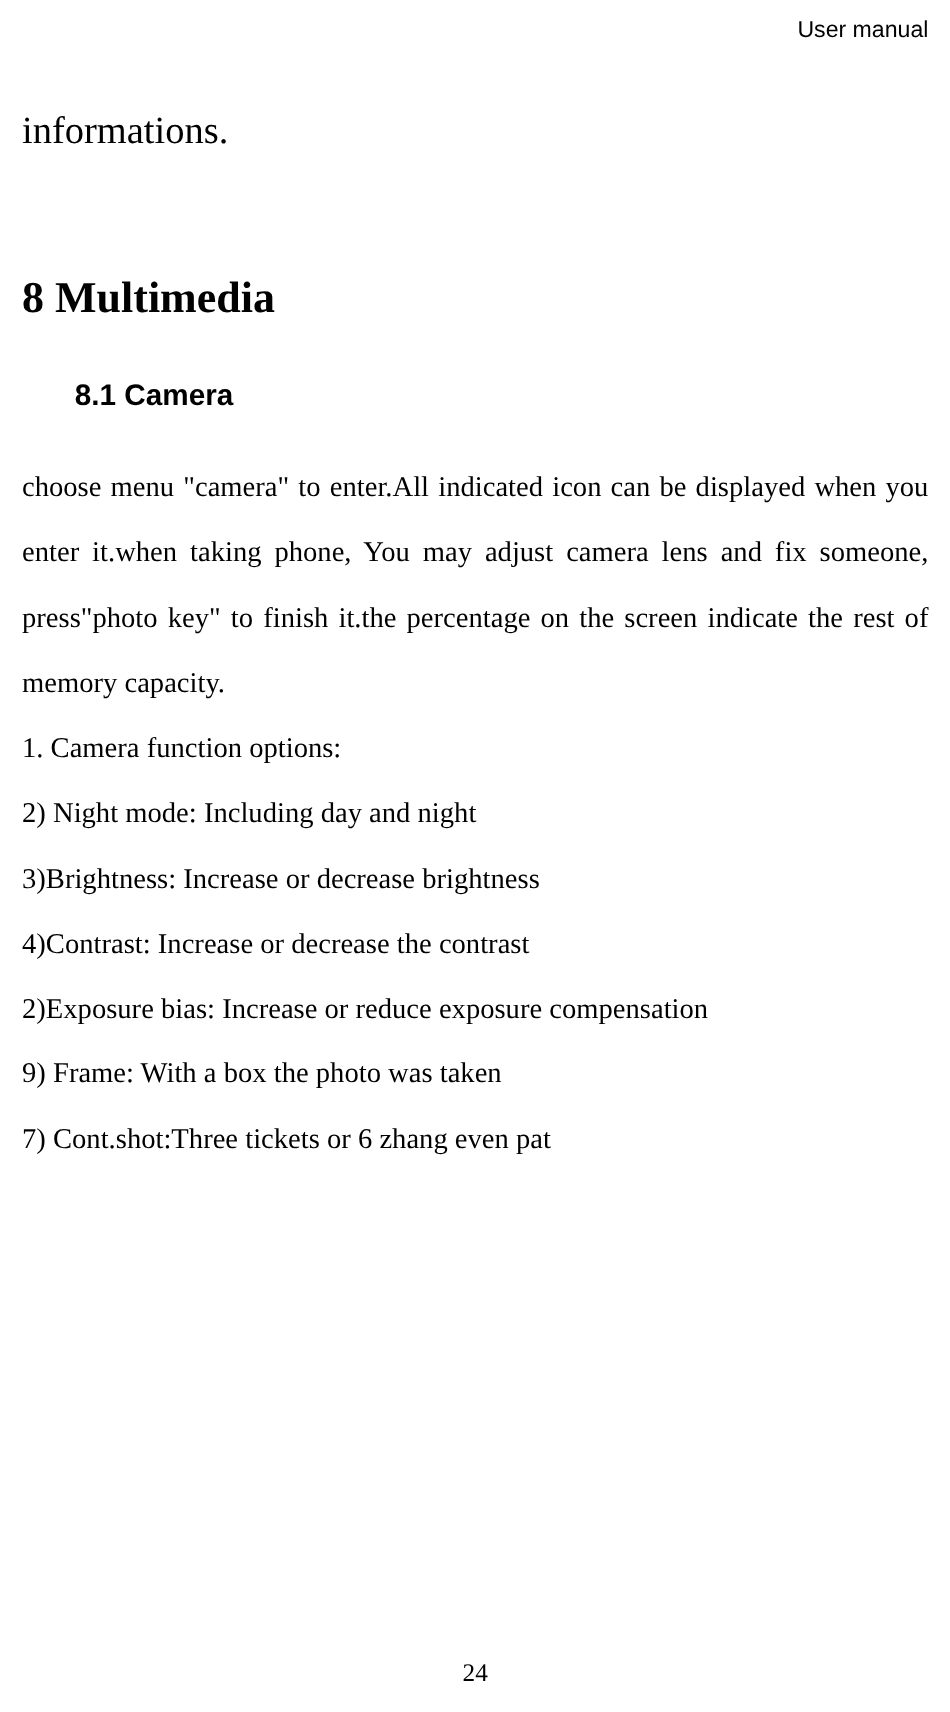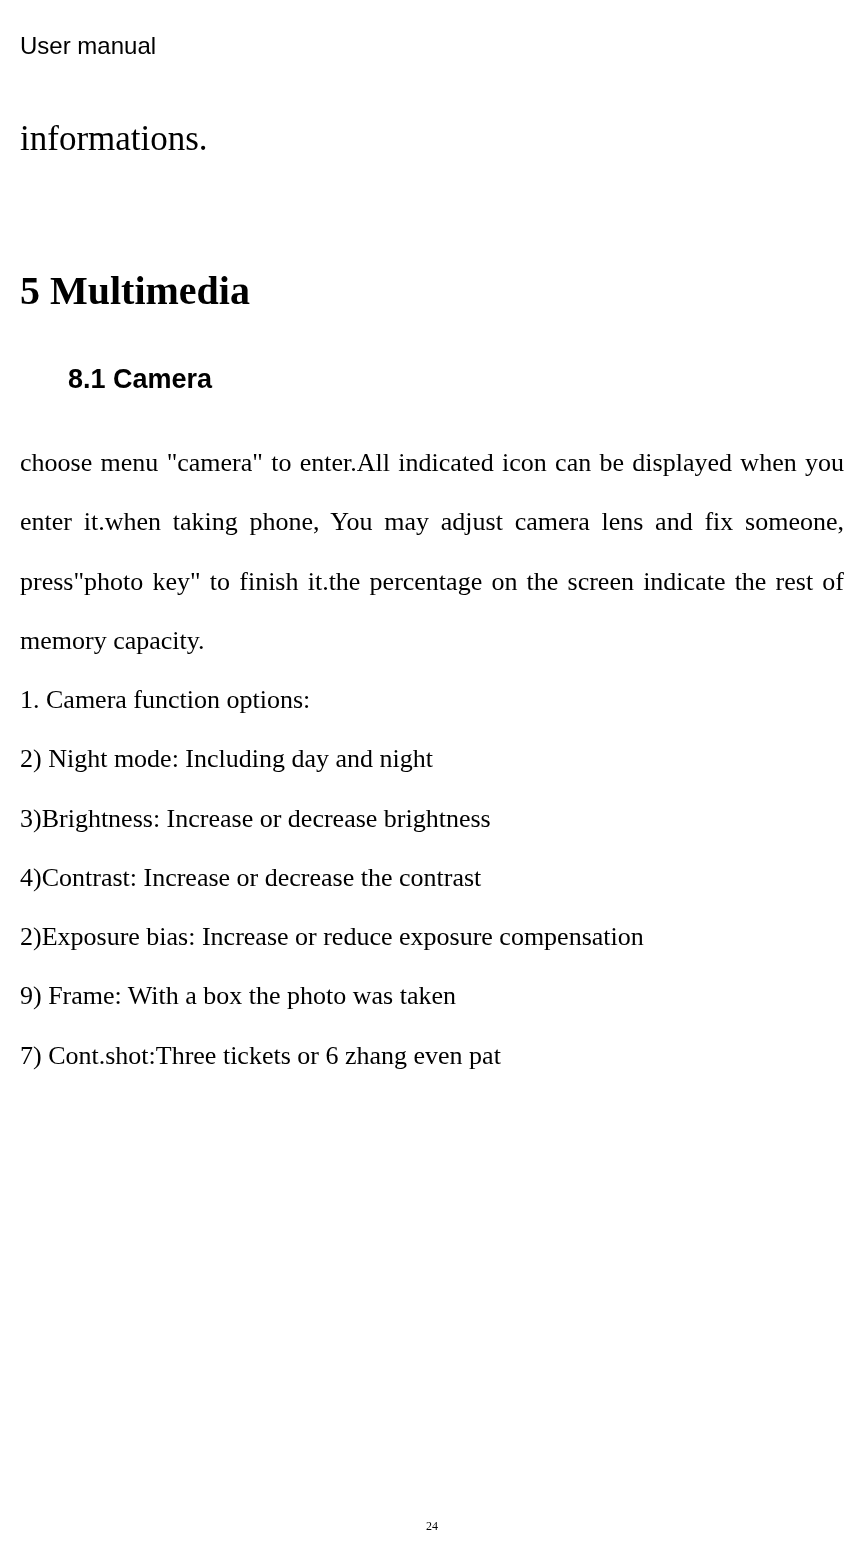--- a/index.html
+++ b/index.html
@@ -10,24 +10,24 @@
     body {
       width: 864px;
       height: 1556px;
       background: #ffffff;
       font-family: "Times New Roman", Times, serif;
       color: #000000;
       position: relative;
       padding: 0 20px;
     }
     .header {
-      text-align: left;
+      text-align: right;
       font-family: Arial, Helvetica, sans-serif;
-      font-size: 24px;
-      padding-top: 32px;
+      font-size: 21px;
+      padding-top: 16px;
       padding-bottom: 40px;
     }
     .content {
       padding: 0 0px;
     }
     .para-intro {
       font-size: 35px;
       line-height: 2.2;
       margin-bottom: 90px;
     }
@@ -48,34 +48,34 @@
       line-height: 2.28;
       text-align: justify;
       text-justify: inter-word;
     }
     .page-number {
       position: absolute;
       bottom: 22px;
       left: 0;
       right: 0;
       text-align: center;
-      font-size: 12px;
+      font-size: 23px;
     }
   </style>
 </head>
 <body>
 
 <div class="header">
   <span>User manual</span>
 </div>
 
 <div class="content">
   <p class="para-intro">informations.</p>
 
-  <h1 class="h1-section">5 Multimedia</h1>
+  <h1 class="h1-section">8 Multimedia</h1>
   <h2 class="h2-section">8.1 Camera</h2>
 
   <p class="body-para">choose menu "camera" to enter.All indicated icon can be displayed when you enter it.when taking phone, You may adjust camera lens and fix someone, press"photo key" to finish it.the percentage on the screen indicate the rest of memory capacity.</p>
   <p class="body-para">1. Camera function options:</p>
   <p class="body-para">2) Night mode:    Including day and night</p>
   <p class="body-para">3)Brightness: Increase or decrease brightness</p>
   <p class="body-para">4)Contrast: Increase or decrease the contrast</p>
   <p class="body-para">2)Exposure bias: Increase or reduce exposure compensation</p>
   <p class="body-para">9) Frame: With a box the photo was taken</p>
   <p class="body-para">7) Cont.shot:Three tickets or 6 zhang even pat</p>

